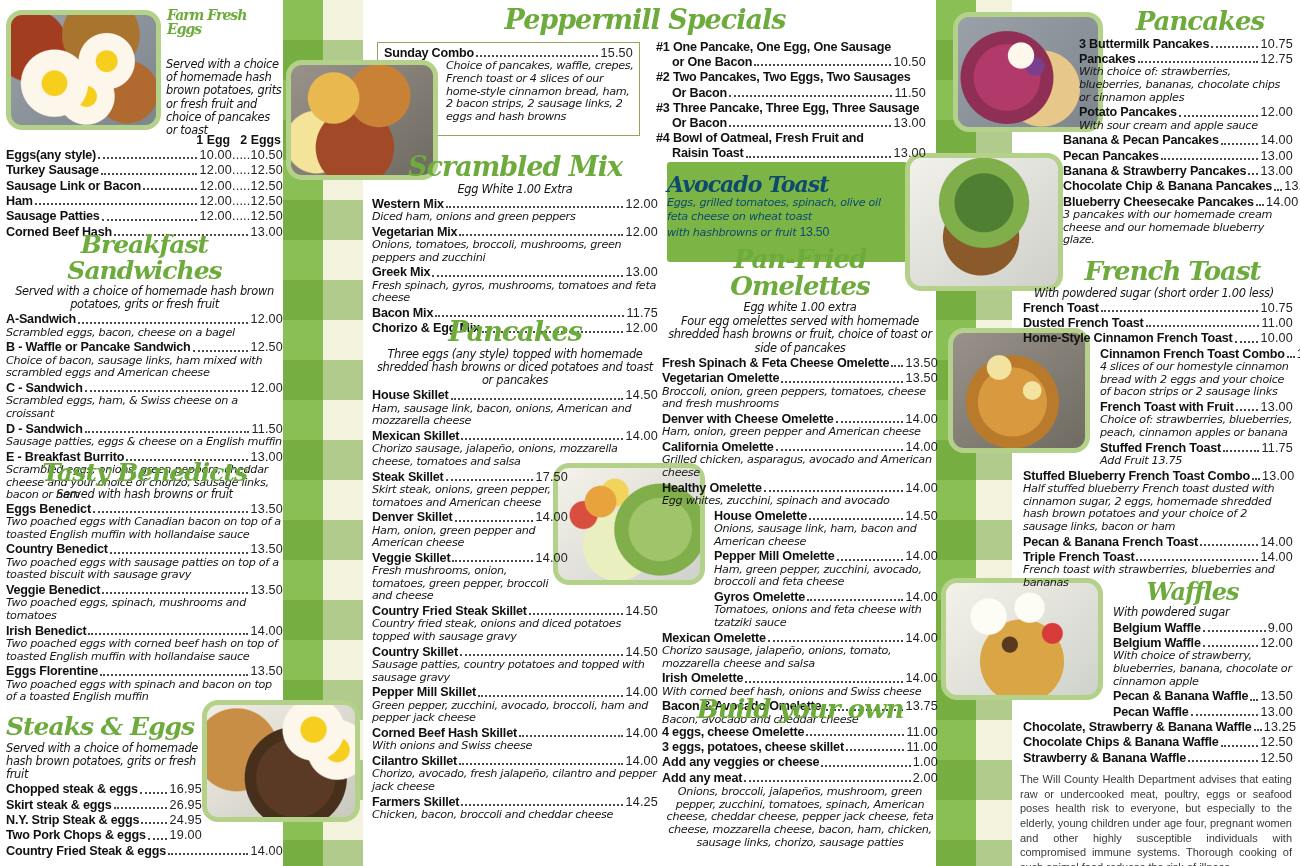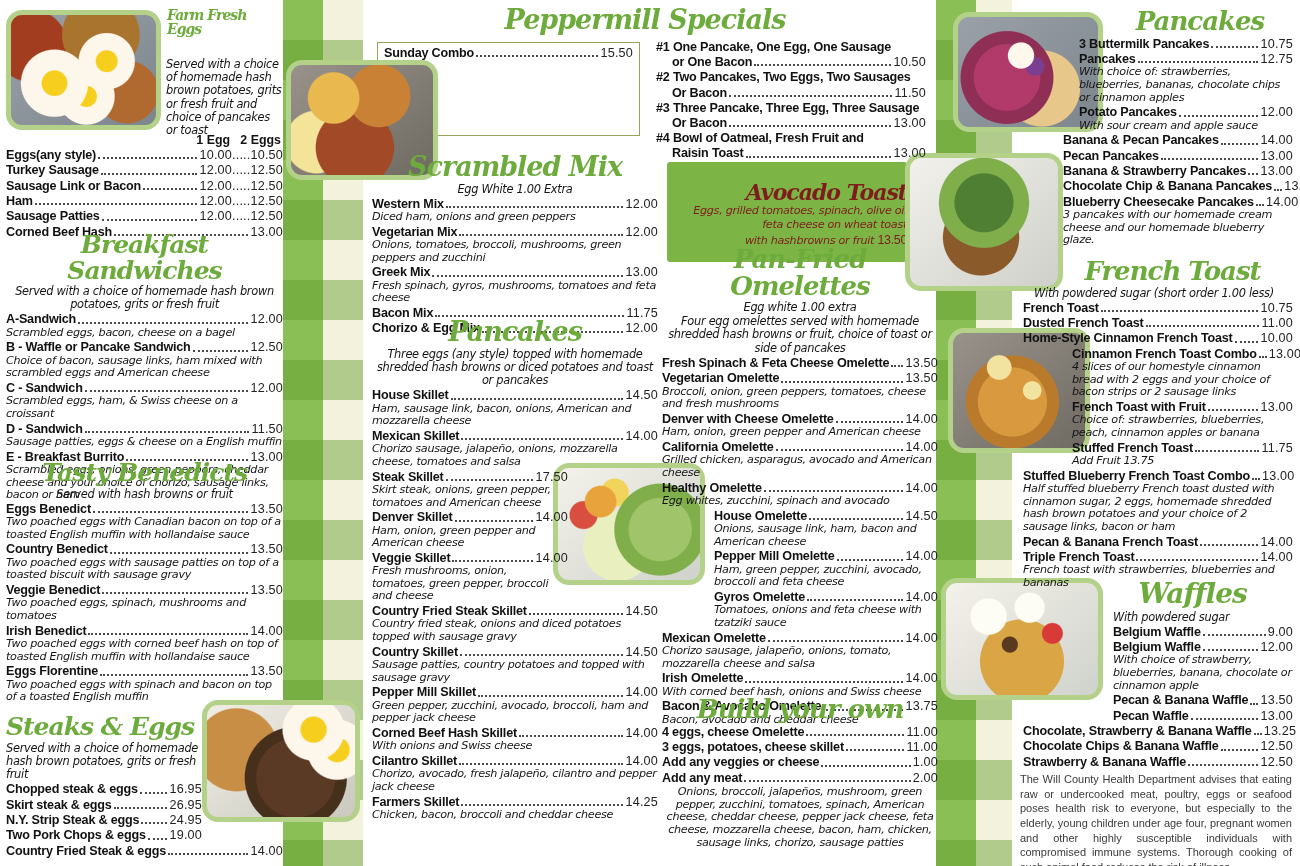--- a/index.html
+++ b/index.html
@@ -103,45 +103,45 @@
   #sec-scram .h,#sec-skil .h{font-size:27px}
   #sec-skil{left:372px;top:318px;width:286px}
 
   
   #sec-spec-title{left:470px;top:6px;width:350px;text-align:center}
   #sec-spec-title .h{font-size:27px}
   #sec-specials{left:656px;top:40px;width:270px}
   .l1{font-weight:bold;font-size:12.6px;line-height:1.2;letter-spacing:-0.2px}
   .row.l2{margin-left:16px}
   #box-avocado{position:absolute;left:667px;top:162px;width:240px;height:100px;z-index:2;
-               background:#7cb546;border-radius:3px;color:#7f1d1d;text-align:right;
-               padding-top:19px;box-sizing:border-box}
+               background:#7cb546;border-radius:3px;color:#0c4a6e;text-align:left;
+               padding-top:11px;box-sizing:border-box}
   .av-title{font-family:"DejaVu Serif",serif;font-style:italic;font-weight:bold;
             font-size:22px;line-height:1.05;letter-spacing:-1px;margin:0}
   .av-line{font-style:italic;font-size:11.2px;line-height:1.28;
            font-family:"DejaVu Sans",sans-serif;letter-spacing:-0.3px}
   .av-price{font-style:normal;font-size:12.4px;font-family:"Liberation Sans",sans-serif}
   #sec-omel{left:662px;top:246px;width:276px}
   #sec-omel .h{font-size:26px}
   #sec-omel .mi.ind .row,#sec-omel .mi.ind .desc{margin-left:52px}
   #sec-build{left:662px;top:696px;width:276px}
   #sec-build .h{font-size:26px}
 
   
   #sec-pancakes{left:1015px;top:8px;width:278px}
   #sec-pancakes .h{margin-left:95px;width:180px;text-align:center;font-size:26px}
   .mi.ind2 .row,.mi.ind2 .desc{margin-left:64px}
   .mi.ind1 .row,.mi.ind1 .desc{margin-left:48px}
   #sec-french{left:1015px;top:258px;width:278px}
   #sec-french .h{text-align:center;margin-left:40px;width:235px;font-size:26px}
   #sec-french .sub{text-align:center}
   #sec-french .row,#sec-french .desc{margin-left:8px}
-  #sec-french .mi.ind3 .row,#sec-french .mi.ind3 .desc{margin-left:57px}
+  #sec-french .mi.ind3 .row,#sec-french .mi.ind3 .desc{margin-left:85px}
   #sec-waffles{left:1015px;top:580px;width:278px}
-  #sec-waffles .h{margin-left:100px;width:155px;text-align:center;font-size:28px}
+  #sec-waffles .h{margin-left:100px;width:155px;text-align:center;font-size:24px}
   #sec-waffles .sub{margin-left:98px}
   #sec-waffles .row,#sec-waffles .desc{margin-left:8px}
   #sec-waffles .mi.ind4 .row,#sec-waffles .mi.ind4 .desc{margin-left:98px}
   #advisory{position:absolute;left:1020px;top:772px;width:272px;z-index:3;
             font-size:11px;line-height:1.33;text-align:justify;color:#3a3a3a}
 </style>
 </head>
 <body>
 
 <div id="band1" class="band"></div>
@@ -376,20 +376,21 @@
       </div>
     </div>
 </div>
 
 <div id="box-sunday">
   <div class="row">
     <span class="nm">Sunday Combo</span>
     <span class="dots"></span>
     <span class="pr">15.50</span>
   </div>
+  <div class="desc s-desc">Choice of pancakes, waffle, crepes, French toast or 4 slices of our home-style cinnamon bread, ham, 2 bacon strips, 2 sausage links, 2 eggs and hash browns</div>
 </div>
 
 <div class="sec" id="sec-scram">
   <h2 class="h center">Scrambled Mix</h2>
   <div class="sub center">Egg White 1.00 Extra</div>
   <div>
 
       <div class="mi">
         <div class="row">
           <span class="nm">Western Mix</span>

